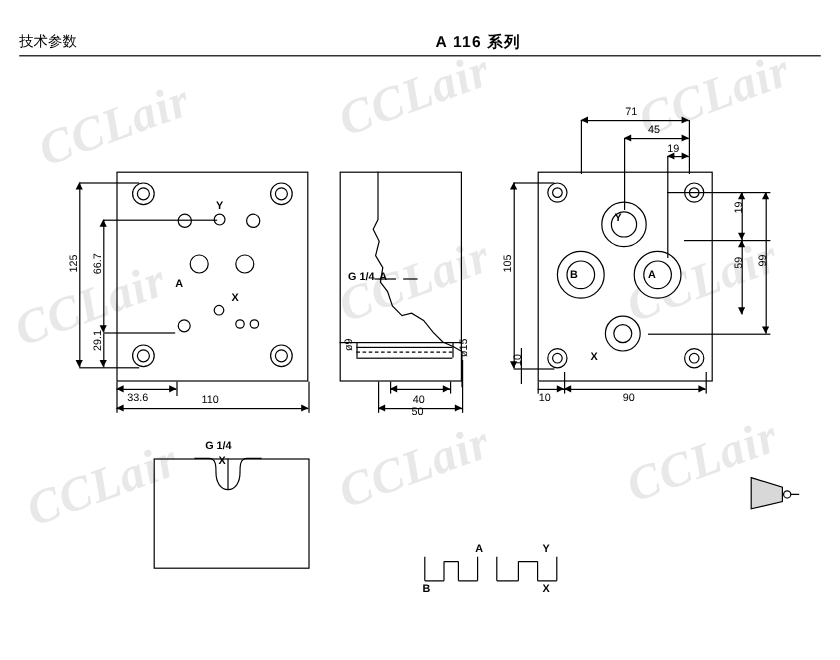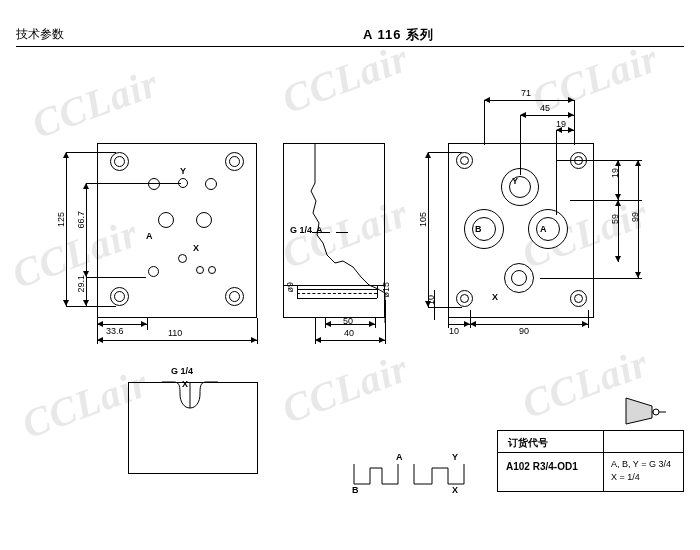--- a/index.html
+++ b/index.html
@@ -164,21 +164,21 @@
   <div class="lbl-b" style="left:290px;top:225px;">G 1/4</div>
   <div class="lbl-b" style="left:316px;top:225px;">A</div>
   <div class="ln hl" style="left:312px;top:232px;width:18px;"></div>
   <div class="ln hl" style="left:336px;top:232px;width:12px;"></div>
   <div class="lbl vert" style="left:285px;top:282px;">ø9</div>
   <div class="lbl vert" style="left:381px;top:282px;">ø15</div>
 
   <div class="ln hl" style="left:325px;top:324px;width:50px;"></div>
   <div class="ar ar-l" style="left:325px;top:321px;"></div>
   <div class="ar ar-r" style="left:369px;top:321px;"></div>
-  <div class="lbl" style="left:343px;top:316px;">50</div>
+  <div class="lbl" style="left:343px;top:338px;">50</div>
 
   <div class="ln hl" style="left:315px;top:340px;width:70px;"></div>
   <div class="ar ar-l" style="left:315px;top:337px;"></div>
   <div class="ar ar-r" style="left:379px;top:337px;"></div>
   <div class="lbl" style="left:344px;top:328px;">40</div>
 
   <div class="ln vl" style="left:325px;top:318px;height:10px;"></div>
   <div class="ln vl" style="left:375px;top:318px;height:10px;"></div>
   <div class="ln vl" style="left:315px;top:318px;height:26px;"></div>
   <div class="ln vl" style="left:385px;top:300px;height:44px;"></div>
@@ -297,23 +297,15 @@
   <div class="lbl-b" style="left:396px;top:452px;">A</div>
   <div class="lbl-b" style="left:352px;top:485px;">B</div>
   <div class="lbl-b" style="left:452px;top:485px;">X</div>
 
   <svg width="50" height="34" style="position:absolute;left:622px;top:392px;z-index:3;">
     <path d="M4,6 L30,14 L30,26 L4,32 Z" fill="#d8d8d8" stroke="#000" stroke-width="1"></path>
     <line x1="30" y1="20" x2="44" y2="20" stroke="#000" stroke-width="1"></line>
     <circle cx="34" cy="20" r="3" fill="#fff" stroke="#000" stroke-width="1"></circle>
   </svg>
 
-  <div class="otab">
-    <div class="r1"></div>
-    <div class="vsep"></div>
-    <div class="c-title">订货代号</div>
-    <div class="c-code">A102 R3/4-OD1</div>
-    <div class="c-spec1">A, B, Y = G 3/4</div>
-    <div class="c-spec2">X = 1/4</div>
-  </div>
 
 
 </div>
 
 </body></html>

